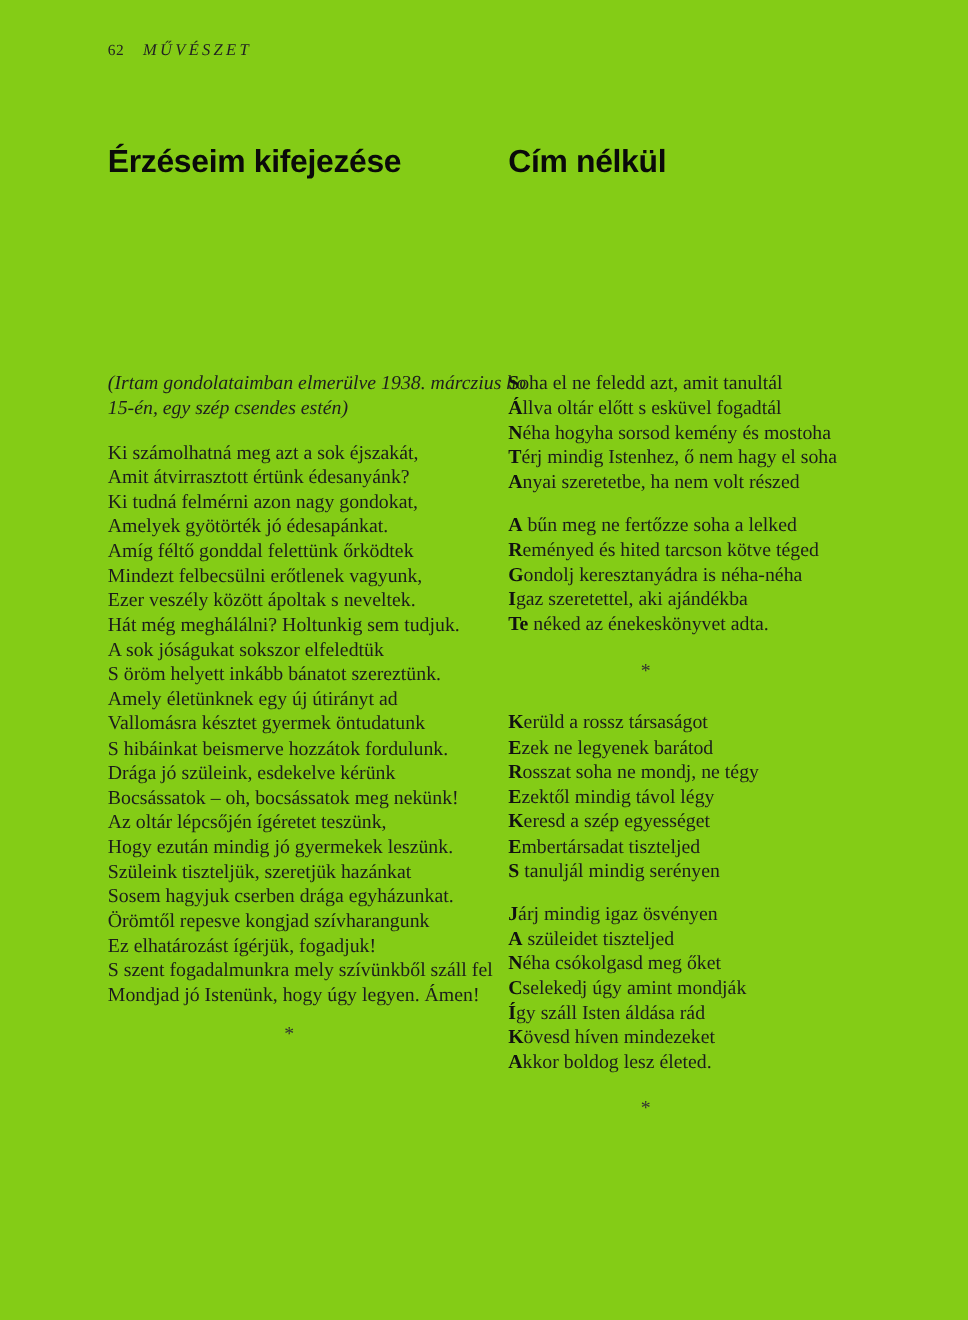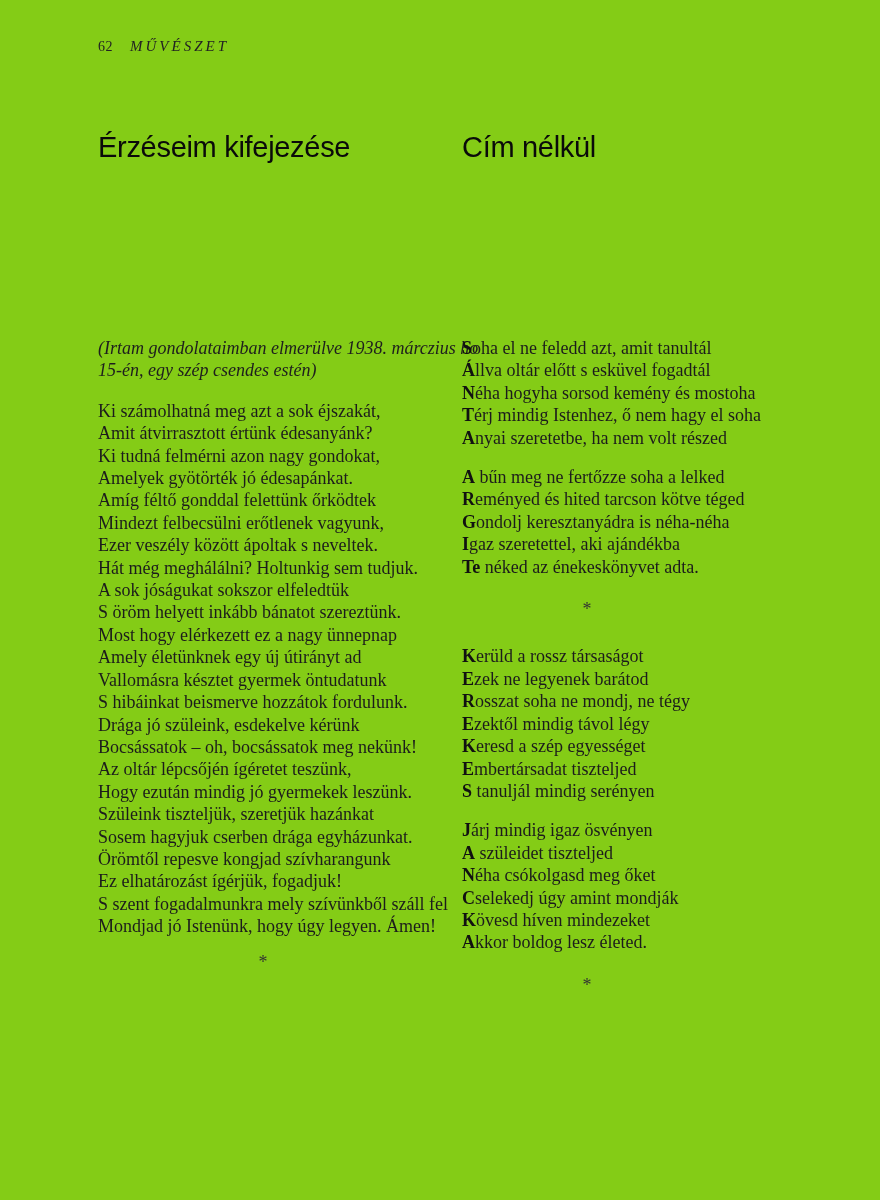--- a/index.html
+++ b/index.html
@@ -39,21 +39,21 @@
     letter-spacing: 3px;
     margin-left: 17px;
     color: #222;
   }
   
   .poem-title {
     position: absolute;
     top: 130px;
     margin: 0;
     font-family: "Liberation Sans", "DejaVu Sans", sans-serif;
-    font-weight: 400;
+    font-weight: 700;
     font-size: 29px;
     line-height: 34px;
     letter-spacing: -0.3px;
     color: #0a0a0a;
   }
   .title-left  { left: 98px; }
   .title-right { left: 462px; text-align: right; }
   
   .col {
     position: absolute;
@@ -120,21 +120,20 @@
         <div class="line">Ki számolhatná meg azt a sok éjszakát,</div>
         <div class="line">Amit átvirrasztott értünk édesanyánk?</div>
         <div class="line">Ki tudná felmérni azon nagy gondokat,</div>
         <div class="line">Amelyek gyötörték jó édesapánkat.</div>
         <div class="line">Amíg féltő gonddal felettünk őrködtek</div>
         <div class="line">Mindezt felbecsülni erőtlenek vagyunk,</div>
         <div class="line">Ezer veszély között ápoltak s neveltek.</div>
         <div class="line">Hát még meghálálni? Holtunkig sem tudjuk.</div>
         <div class="line">A sok jóságukat sokszor elfeledtük</div>
         <div class="line">S öröm helyett inkább bánatot szereztünk.</div>
-        <div class="line">Most hogy elérkezett ez a nagy ünnepnap</div>
         <div class="line">Amely életünknek egy új útirányt ad</div>
         <div class="line">Vallomásra késztet gyermek öntudatunk</div>
         <div class="line">S hibáinkat beismerve hozzátok fordulunk.</div>
         <div class="line">Drága jó szüleink, esdekelve kérünk</div>
         <div class="line">Bocsássatok – oh, bocsássatok meg nekünk!</div>
         <div class="line">Az oltár lépcsőjén ígéretet teszünk,</div>
         <div class="line">Hogy ezután mindig jó gyermekek leszünk.</div>
         <div class="line">Szüleink tiszteljük, szeretjük hazánkat</div>
         <div class="line">Sosem hagyjuk cserben drága egyházunkat.</div>
         <div class="line">Örömtől repesve kongjad szívharangunk</div>
@@ -169,20 +168,21 @@
           <div class="line"><span class="lead">E</span>zektől mindig távol légy</div>
           <div class="line"><span class="lead">K</span>eresd a szép egyességet</div>
           <div class="line"><span class="lead">E</span>mbertársadat tiszteljed</div>
           <div class="line"><span class="lead">S</span> tanuljál mindig serényen</div>
         </div>
         <div class="stanza">
           <div class="line"><span class="lead">J</span>árj mindig igaz ösvényen</div>
           <div class="line"><span class="lead">A</span> szüleidet tiszteljed</div>
           <div class="line"><span class="lead">N</span>éha csókolgasd meg őket</div>
           <div class="line"><span class="lead">C</span>selekedj úgy amint mondják</div>
+          <div class="line"><span class="lead">Í</span>gy száll Isten áldása rád</div>
           <div class="line"><span class="lead">K</span>övesd híven mindezeket</div>
           <div class="line"><span class="lead">A</span>kkor boldog lesz életed.</div>
         </div>
         <div class="sep sep-right last">*</div>
       </div>
   </div>
 
 </div>
 
 </body></html>

